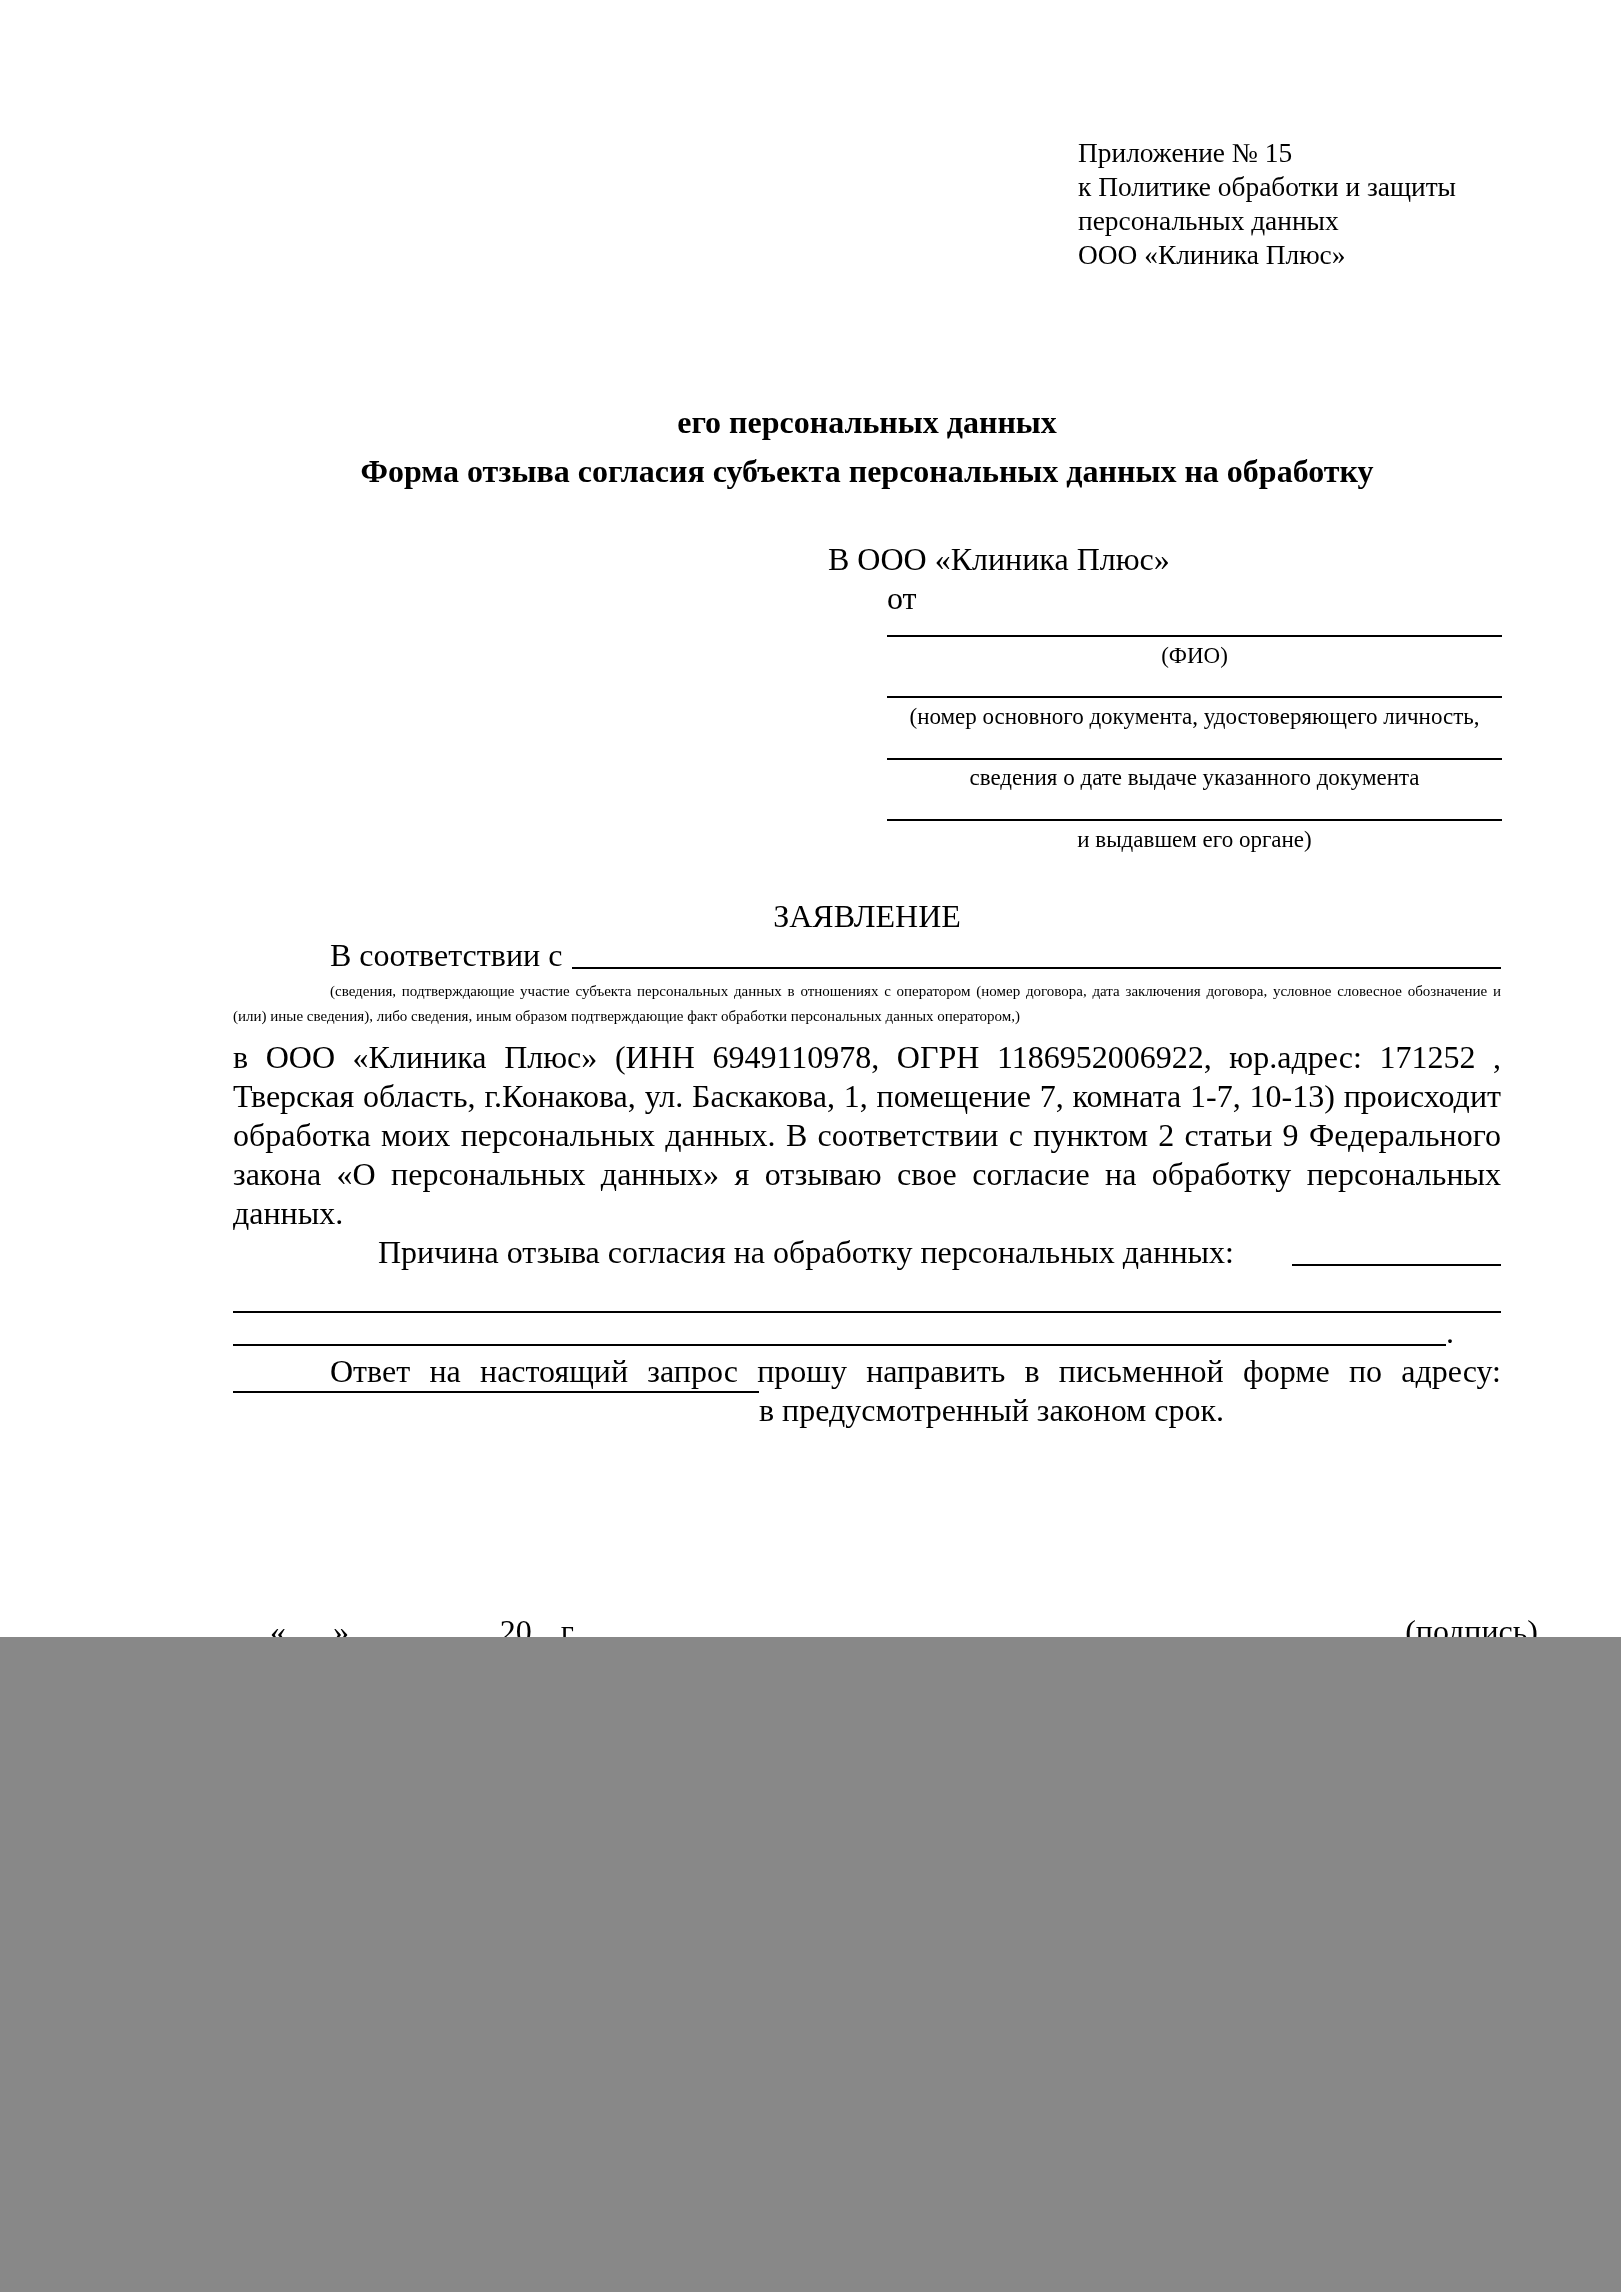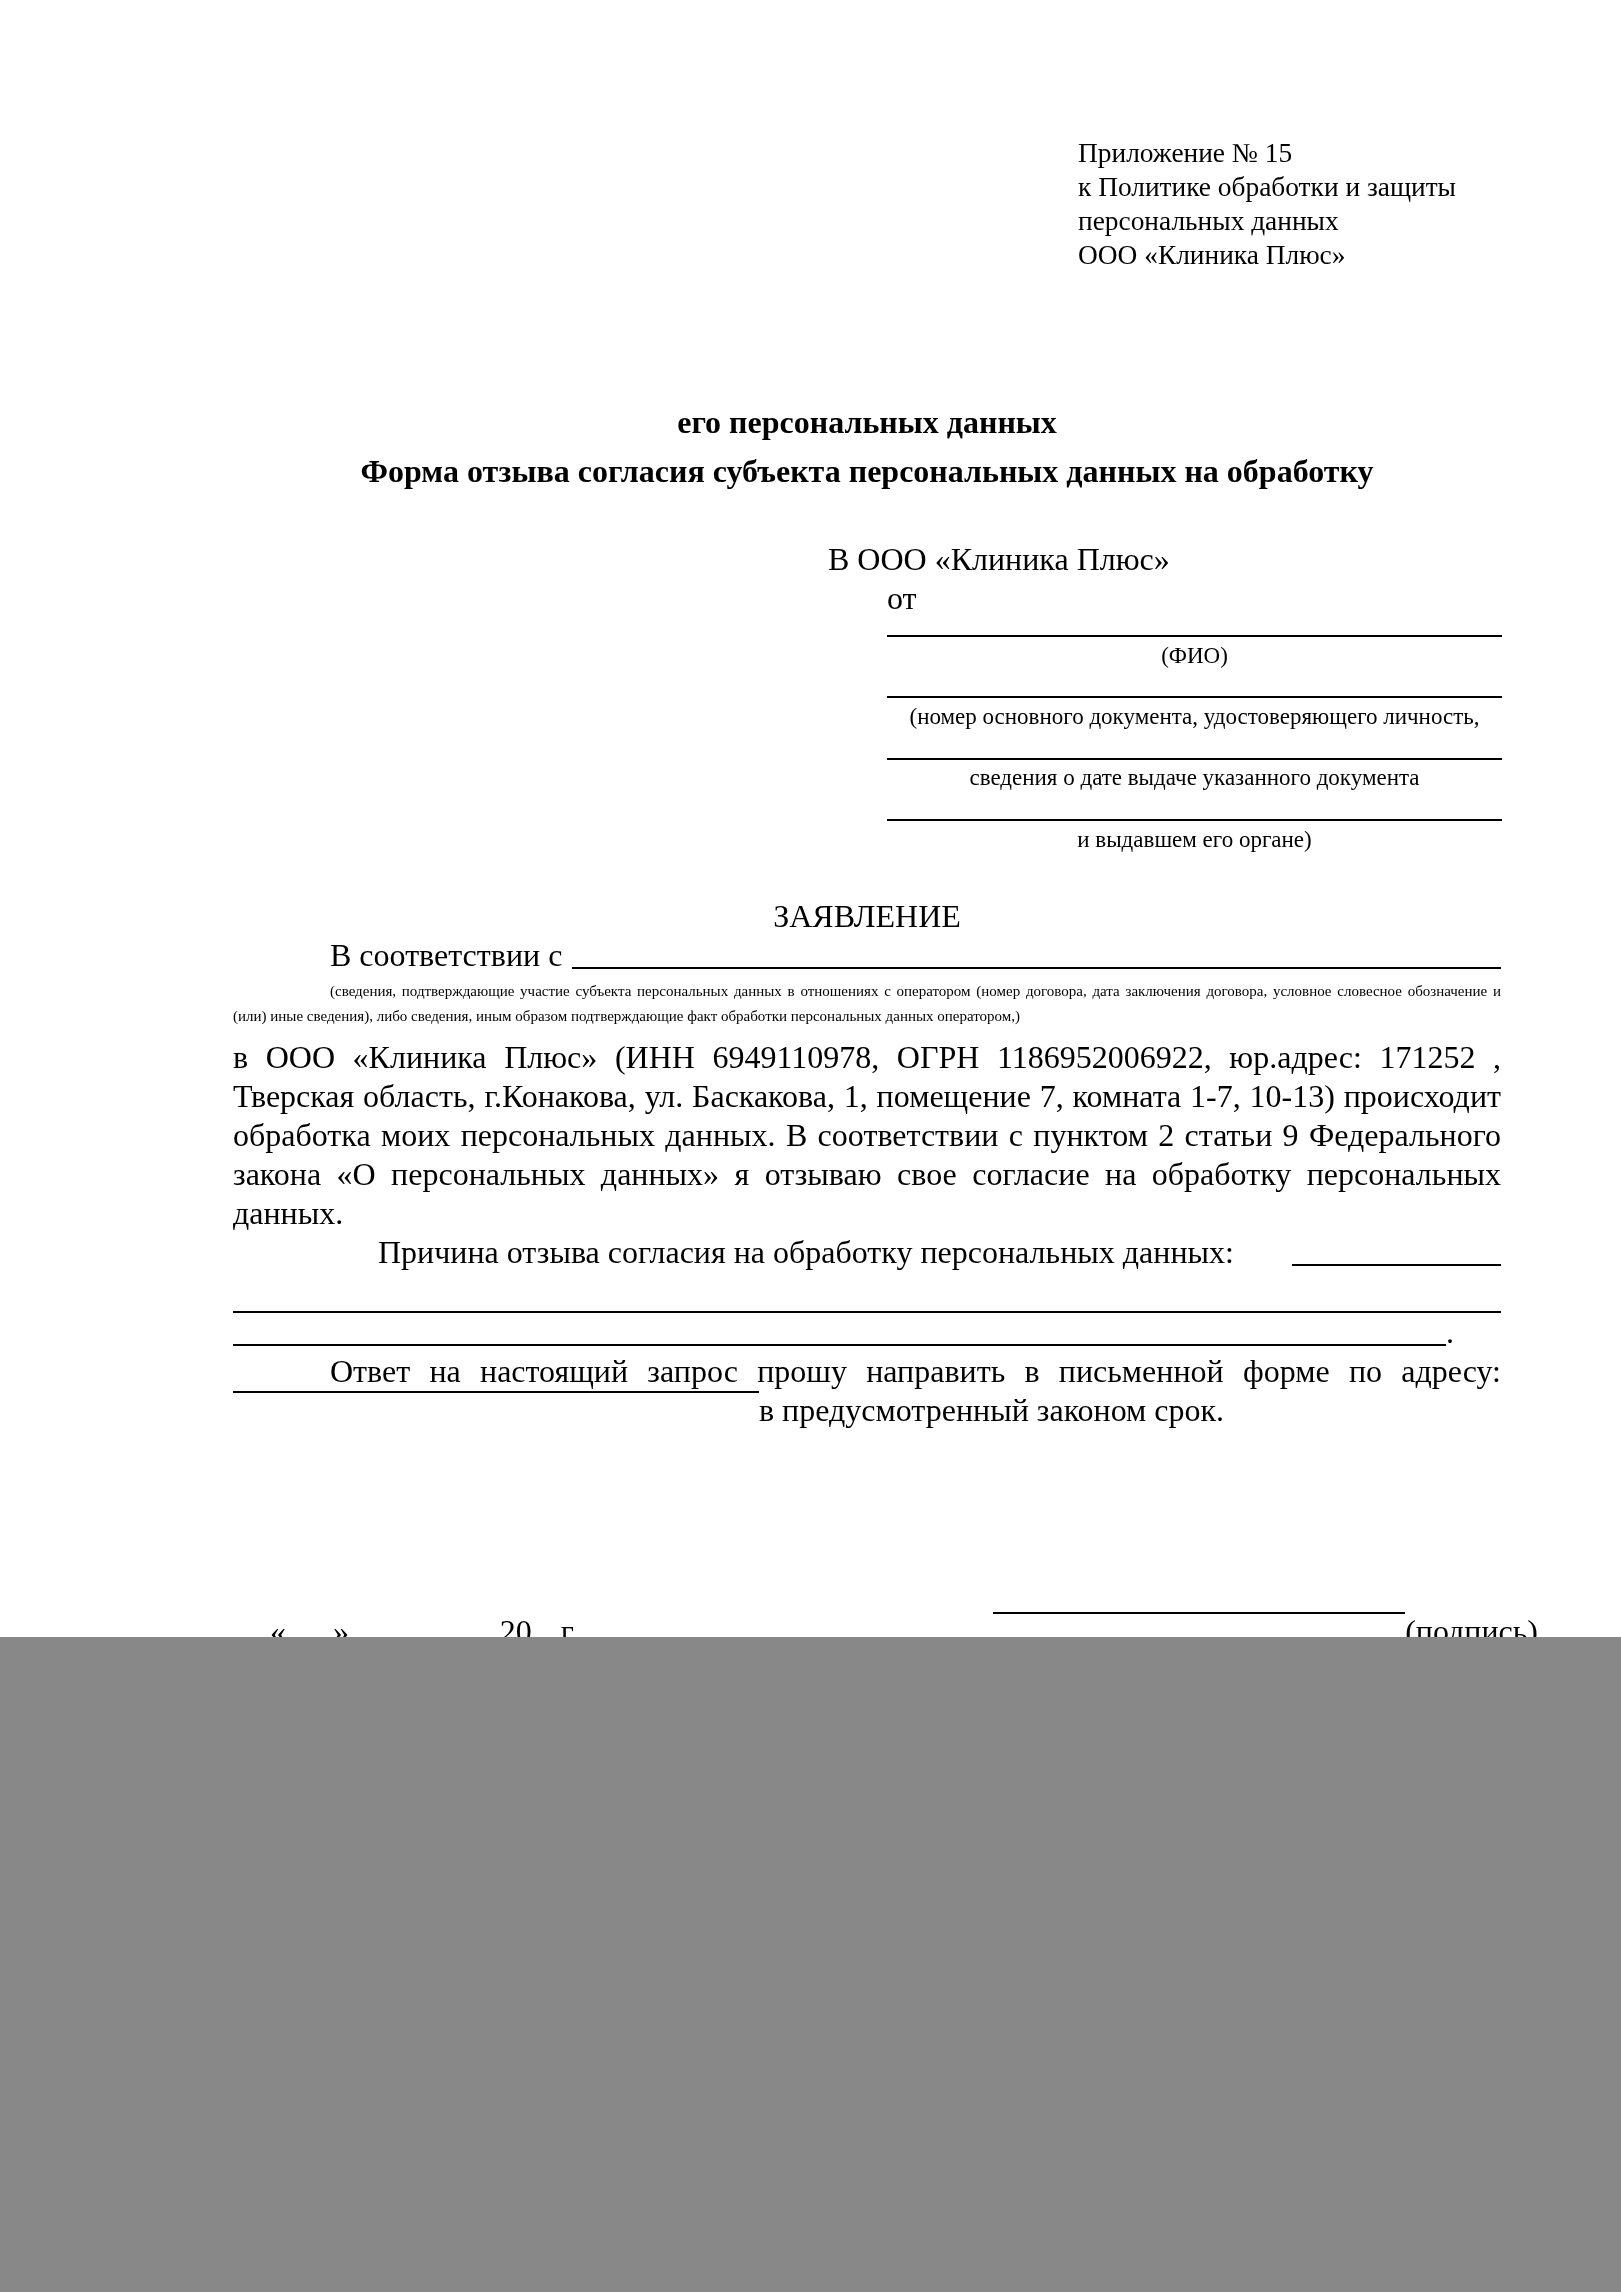--- a/index.html
+++ b/index.html
@@ -81,21 +81,21 @@
     display:flex;justify-content:space-between;align-items:flex-end;margin-left:37px;
   }
   .date-group{white-space:nowrap;}
   .u{
     display:inline-block;height:0;border-bottom:2.9px solid #000;
     vertical-align:baseline;
   }
   .u-day{width:47px;}
   .u-month{width:137px;margin-left:13.7px;}
   .u-year{width:29px;}
-  .sign-group{white-space:nowrap;display:flex;align-items:flex-start;font-family:Liberation Serif, serif;}
+  .sign-group{white-space:nowrap;display:flex;align-items:flex-end;font-family:Liberation Serif, serif;}
   .u-sign{width:412px;margin-bottom:5.9px;}
 </style>
 </head>
 <body>
 
 <div class="page">
 
   <div class="note">
     <div>Приложение № 15</div>
     <div>к Политике обработки и защиты</div>

